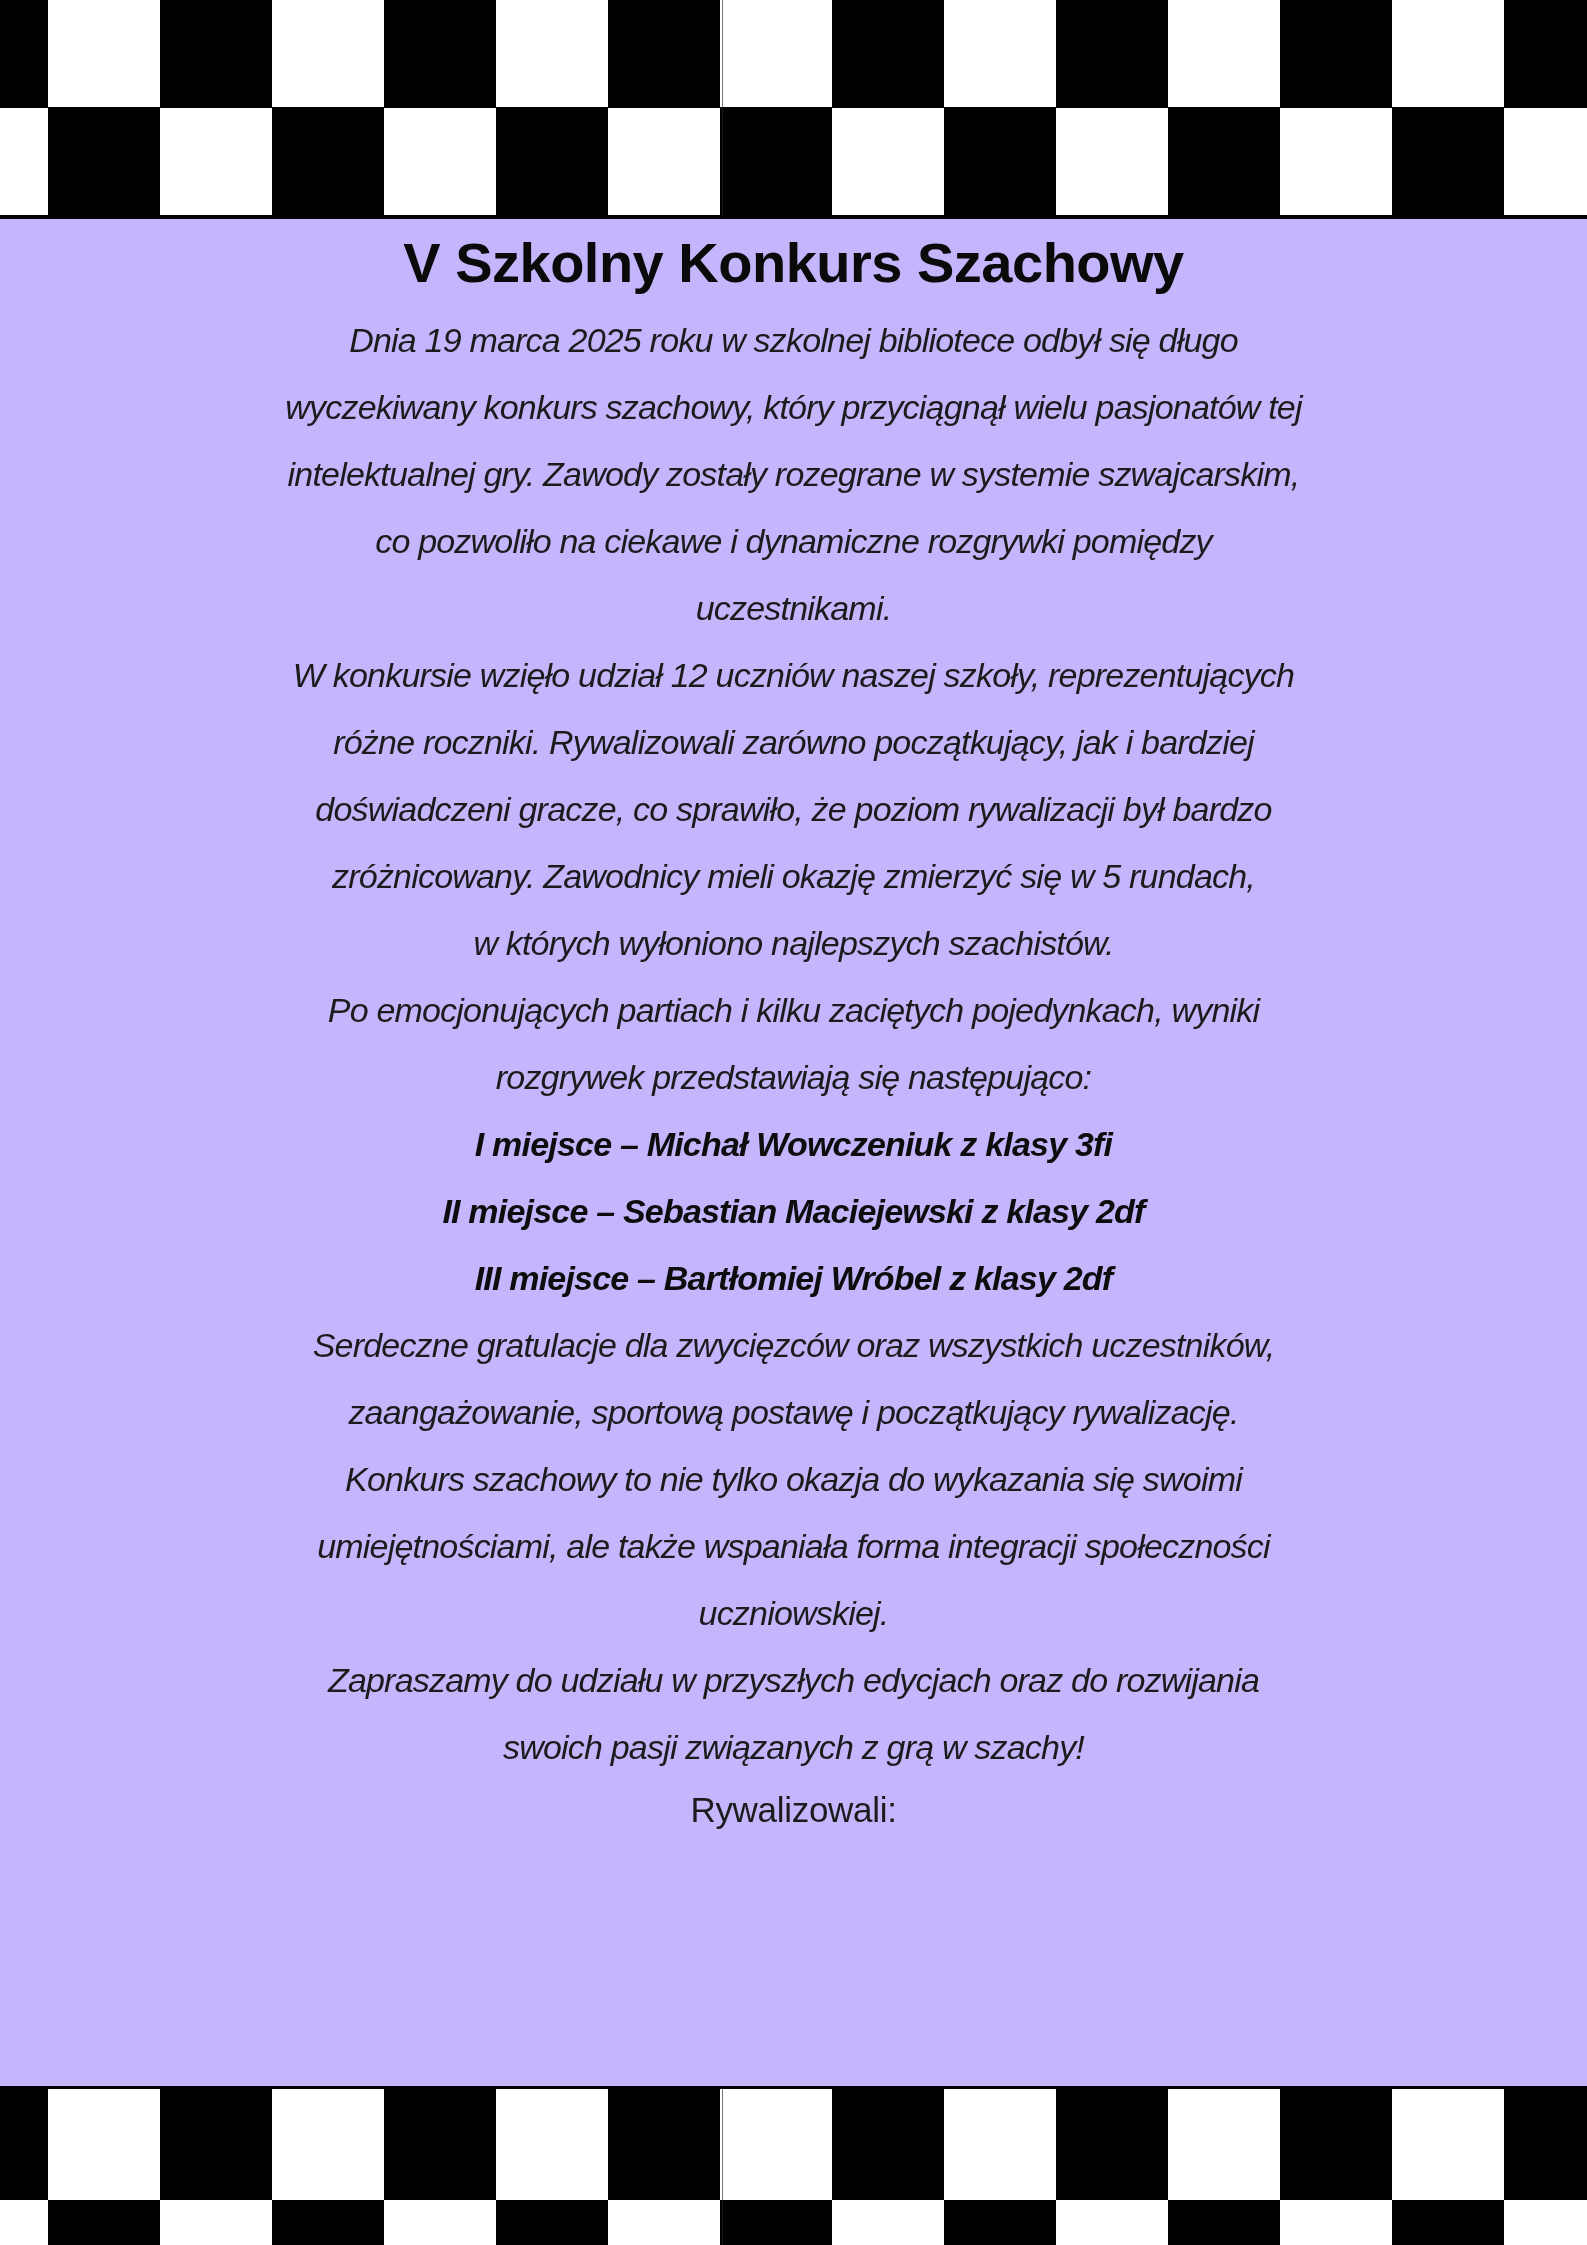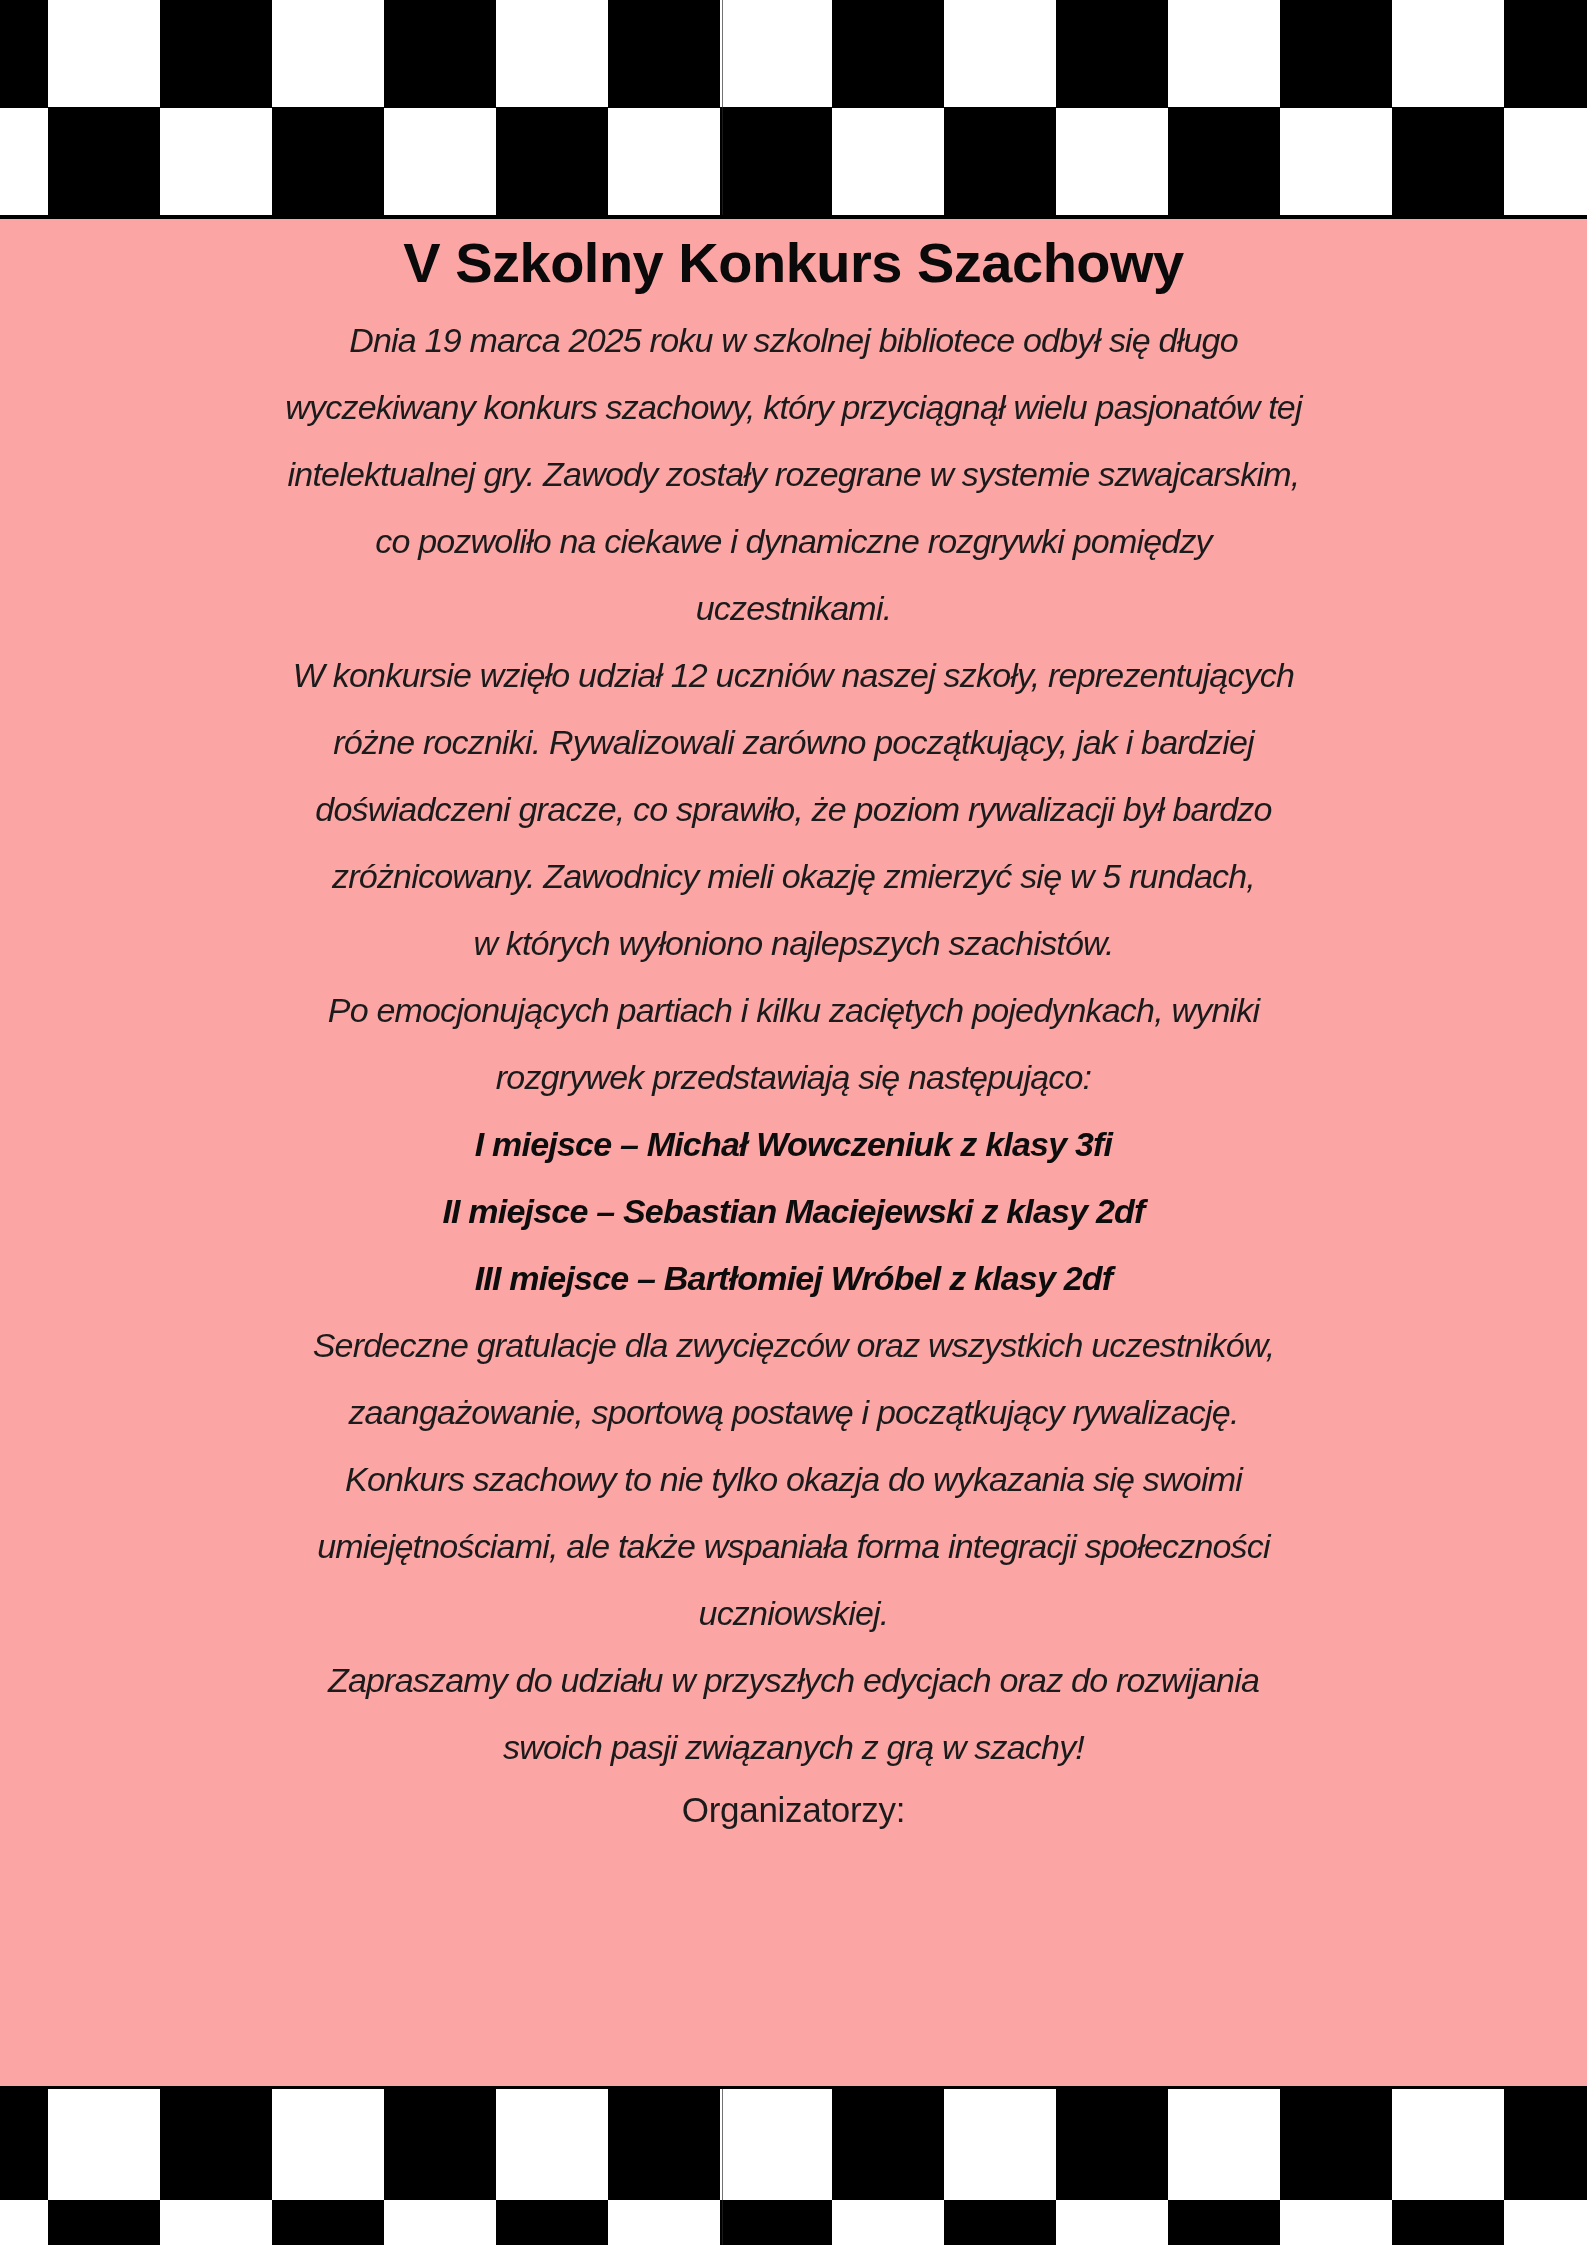--- a/index.html
+++ b/index.html
@@ -1,21 +1,21 @@
 <!DOCTYPE html>
 <html lang="pl"><head>
 <meta charset="utf-8">
 <title>V Szkolny Konkurs Szachowy</title>
 <style>
   html,body{margin:0;padding:0;background:#ffffff;}
   .page{
     position:relative;
     width:1587px;
     height:2245px;
-    background:#fca5a5;
+    background:#c4b5fd;
     overflow:hidden;
     font-family:"Liberation Sans", sans-serif;
     color:#161616;
   }
   
   .checker{
     position:absolute;
     left:0;
     width:100%;
     background-color:#fff;
@@ -110,21 +110,21 @@
         <div class="body-line">Serdeczne gratulacje dla zwycięzców oraz wszystkich uczestników,</div>
         <div class="body-line">zaangażowanie, sportową postawę i początkujący rywalizację.</div>
         <div class="body-line">Konkurs szachowy to nie tylko okazja do wykazania się swoimi</div>
         <div class="body-line">umiejętnościami, ale także wspaniała forma integracji społeczności</div>
         <div class="body-line">uczniowskiej.</div>
         <div class="body-line">Zapraszamy do udziału w przyszłych edycjach oraz do rozwijania</div>
         <div class="body-line">swoich pasji związanych z grą w szachy!</div>
       </div>
 
     <div class="footer">
-        <div class="footer-line">Organizatorzy:</div>
+        <div class="footer-line">Rywalizowali:</div>
       </div>
   </div>
 
   <div class="checker checker-bottom">
     <div class="seam" style="left:722px;"></div>
   </div>
 
 </div>
 
 </body></html>

